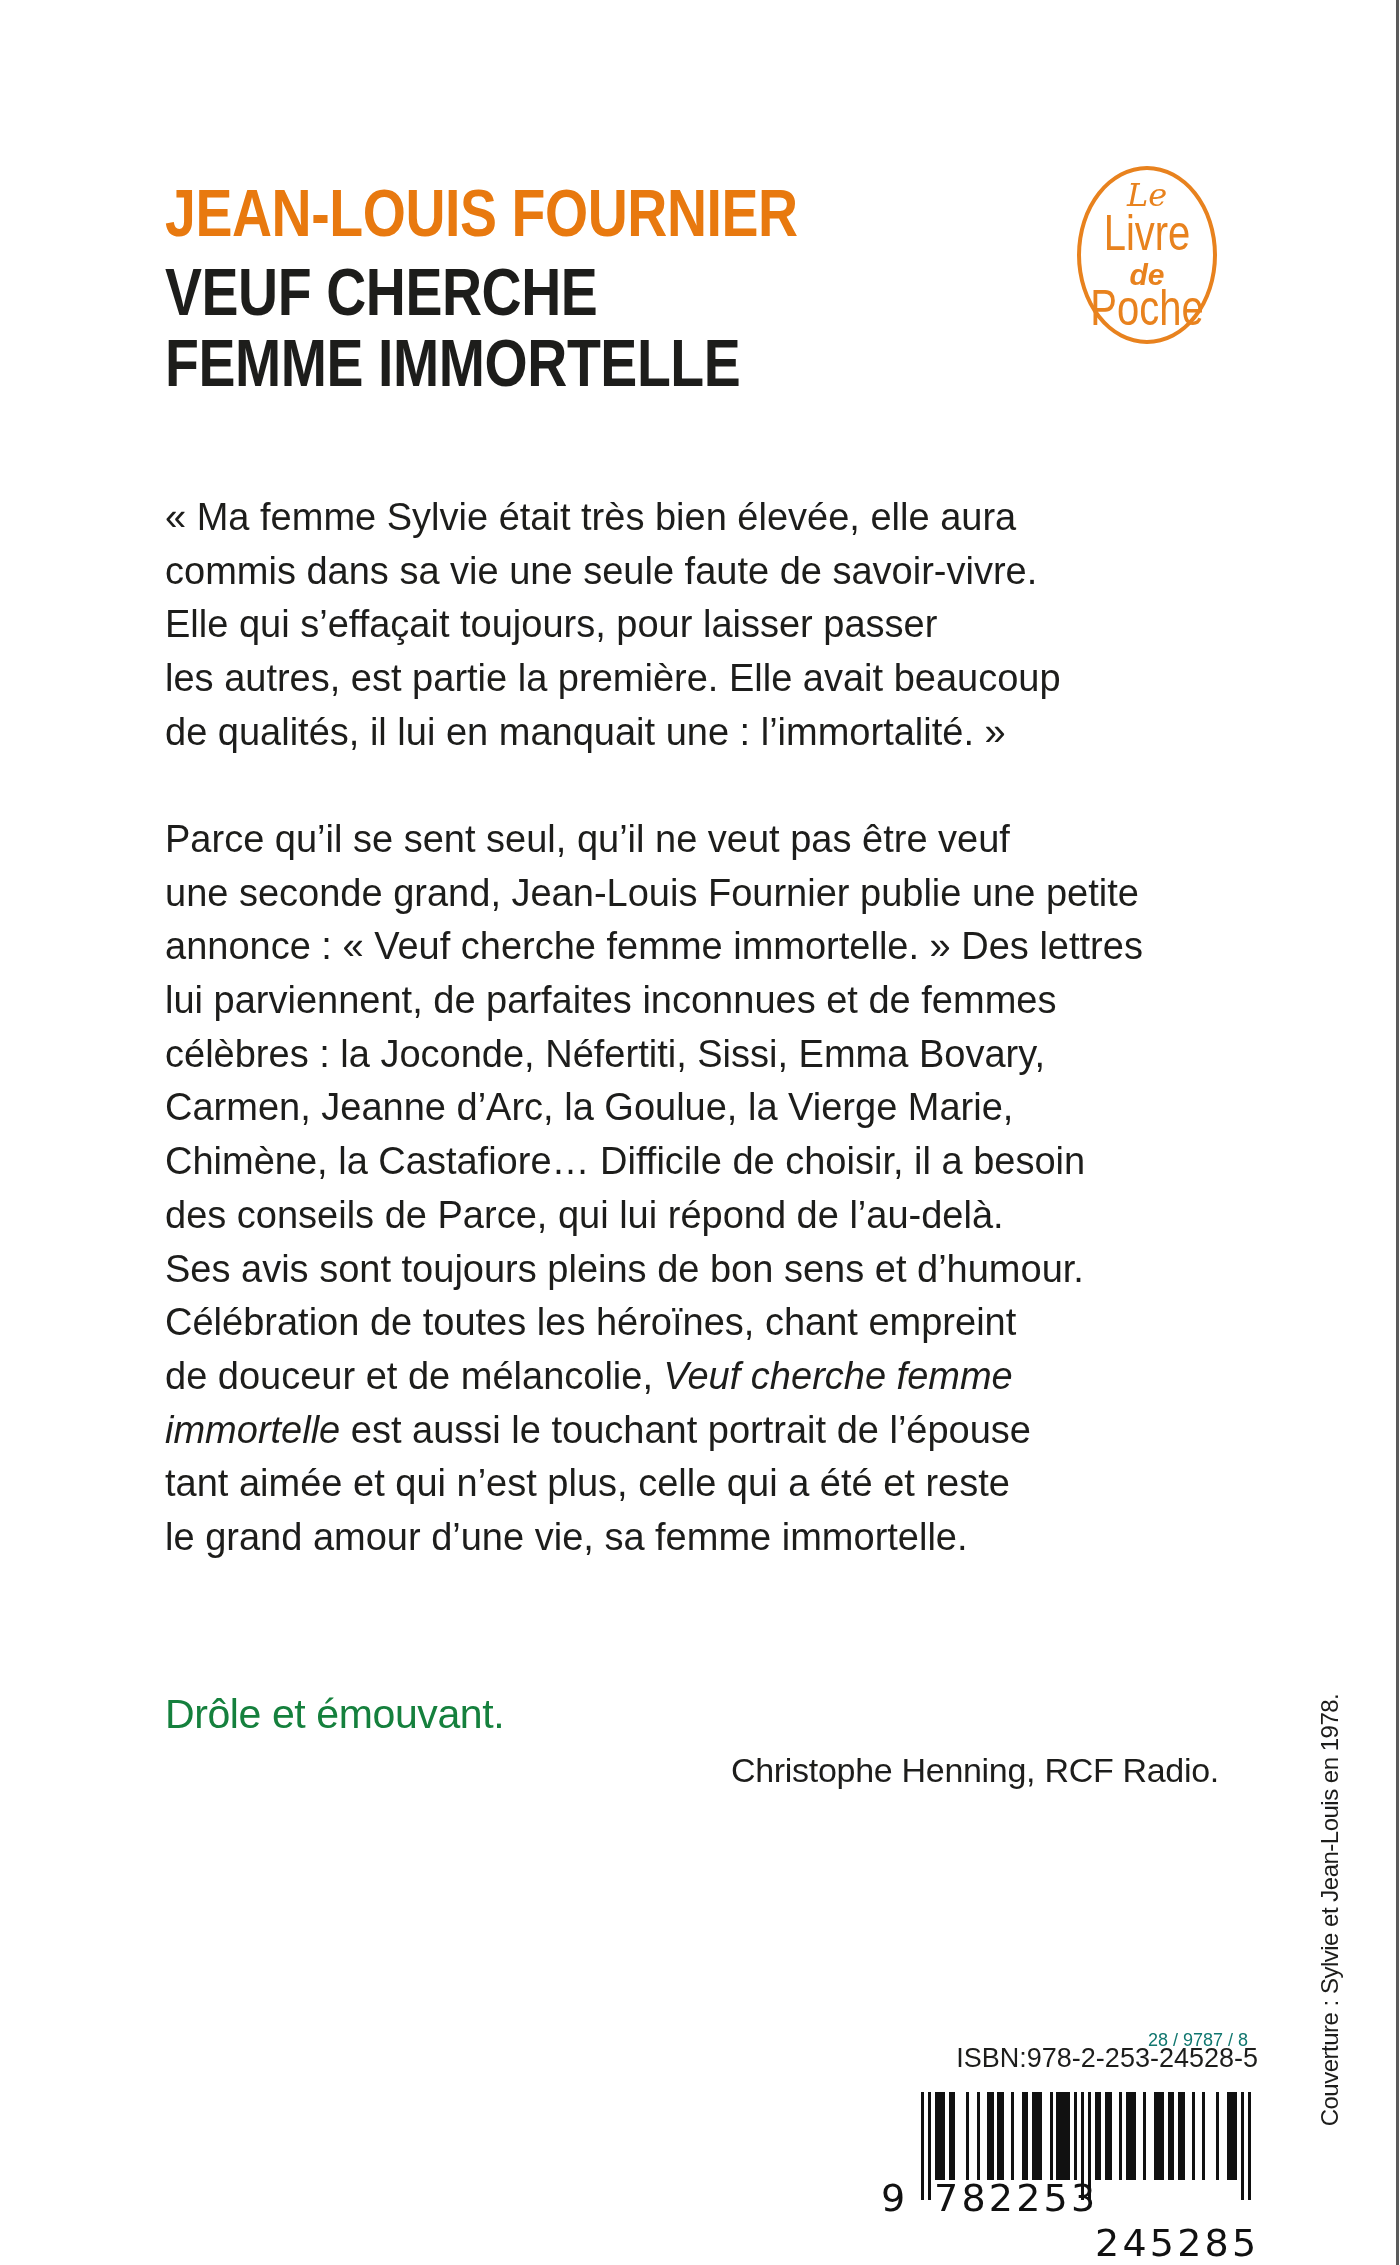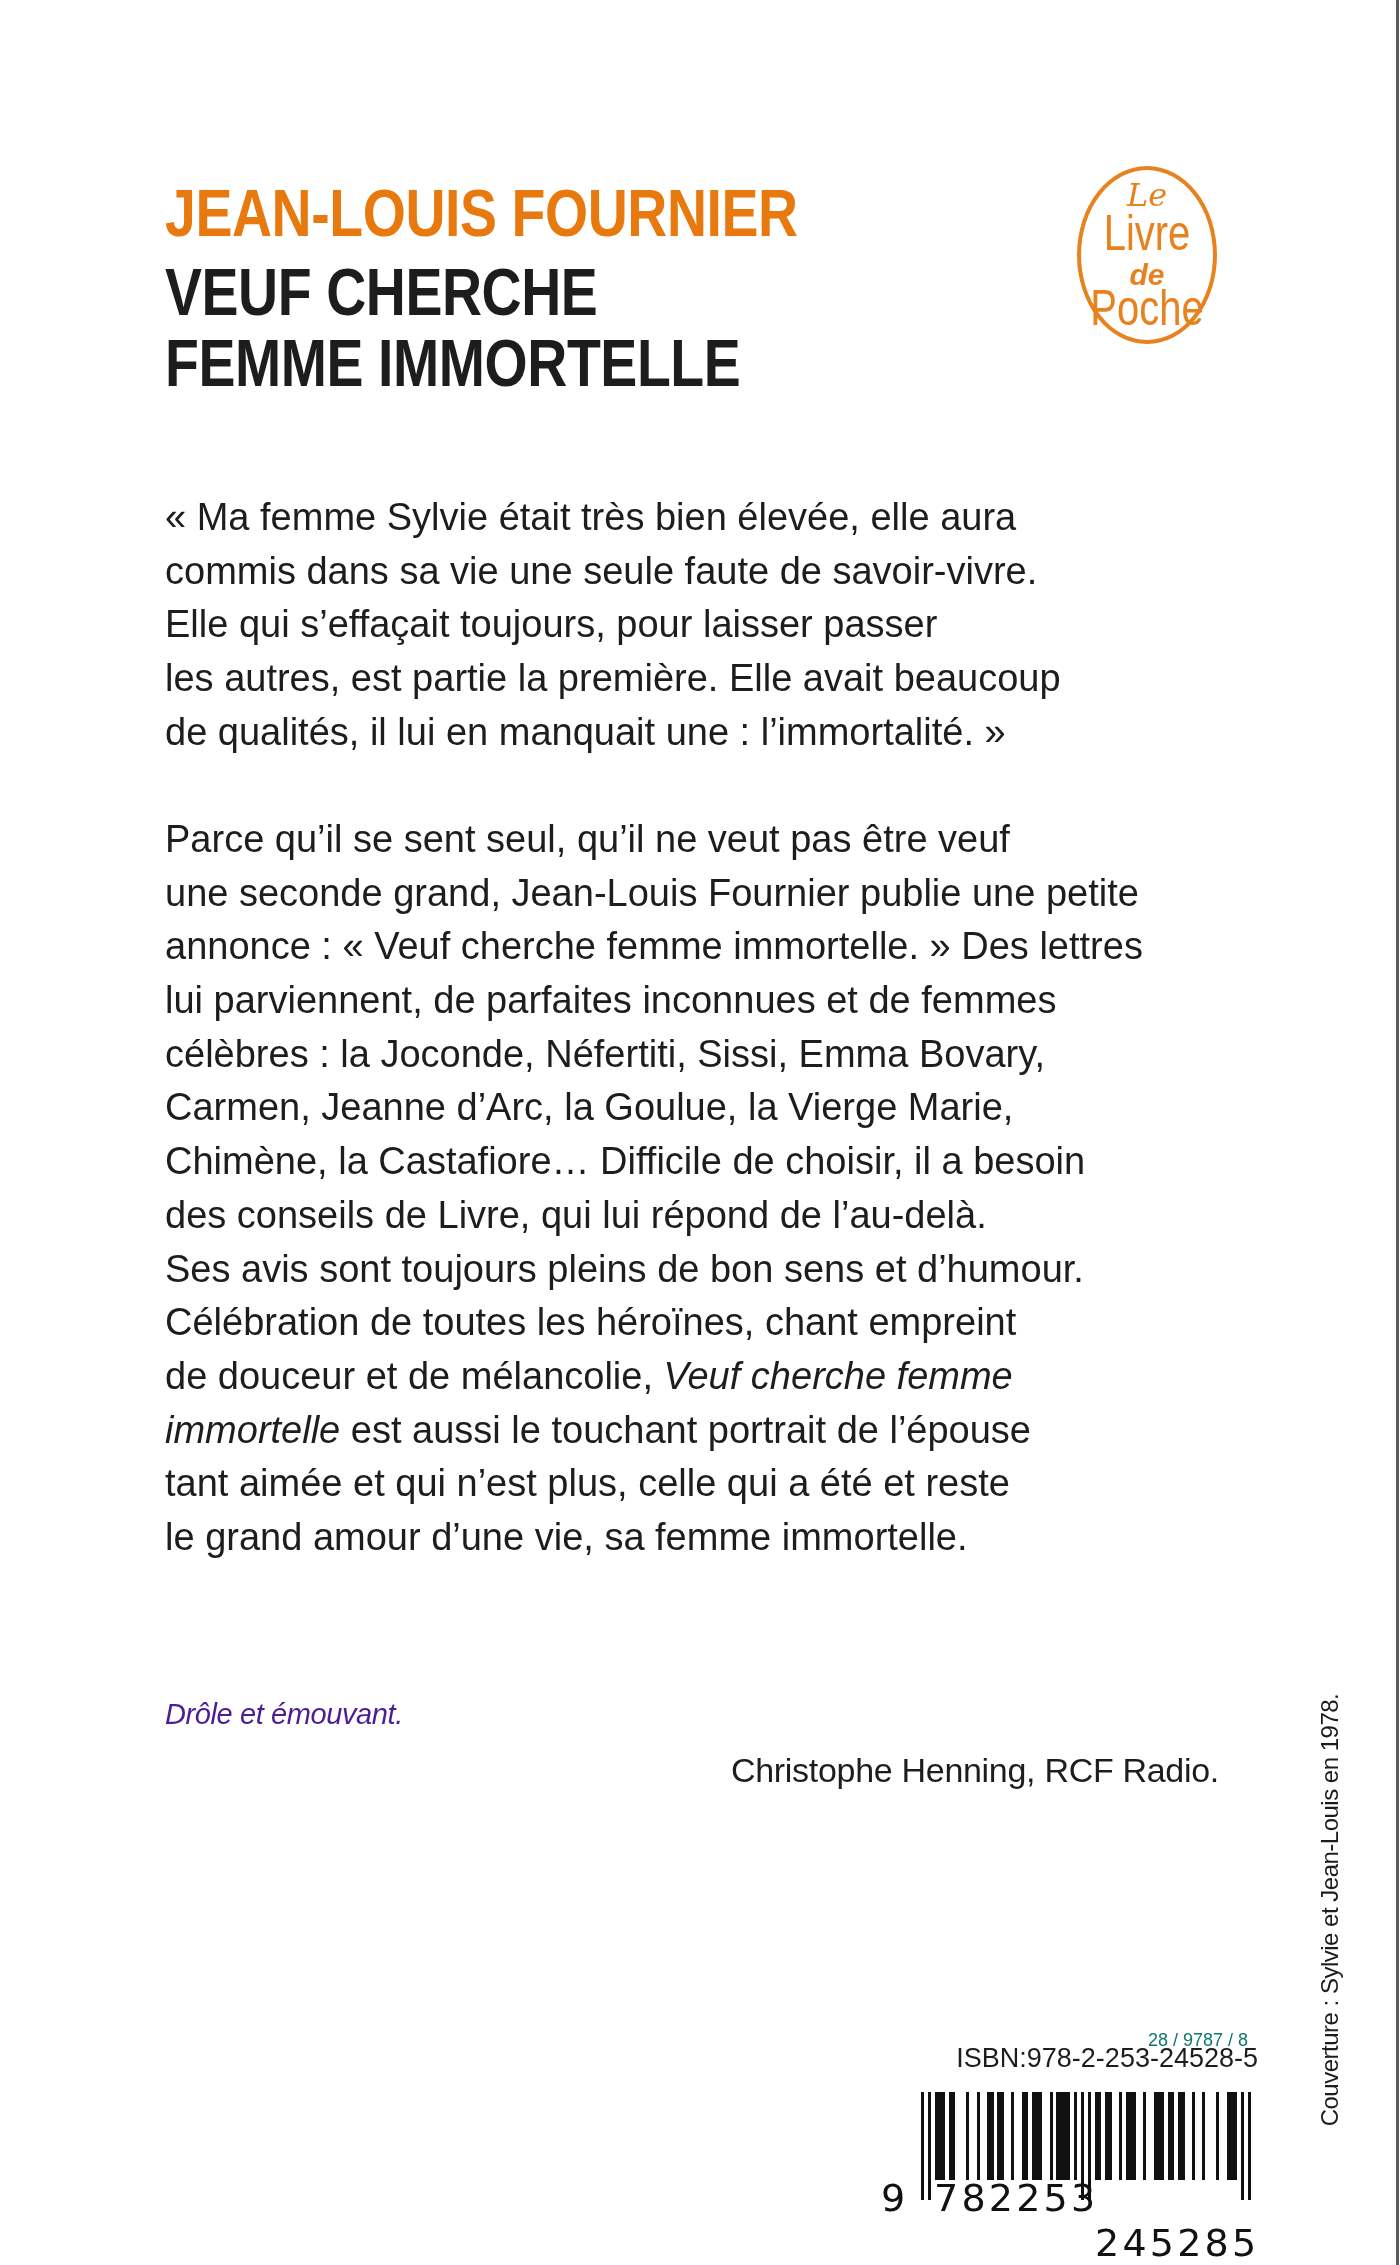--- a/index.html
+++ b/index.html
@@ -13,21 +13,21 @@
   .logo { position:absolute; left:1077px; top:166px; width:140px; height:178px; border:4px solid #e8821e;
           border-radius:50%; box-sizing:border-box; color:#e8821e; text-align:center; }
   .logo .le { position:absolute; left:0; width:100%; top:8px; font-family:"DejaVu Serif", serif; font-style:italic; font-size:32px; line-height:34px; }
   .logo .livre { position:absolute; left:0; width:100%; top:38px; font-size:50px; line-height:50px; transform:scaleX(0.8); }
   .logo .de { position:absolute; left:0; width:100%; top:90px; font-style:italic; font-size:30px; line-height:30px; font-weight:bold; }
   .logo .poche { position:absolute; left:-6px; width:calc(100% + 12px); top:113px; font-size:50px; line-height:50px; transform:scaleX(0.8); }
   .para { position:absolute; left:165px; font-size:38px; line-height:53.7px; white-space:nowrap; color:#1d1d1b; }
   .para .line { display:block; height:53.7px; }
   .para1 { top:491px; }
   .para2 { top:813px; }
-  .quote { position:absolute; left:165px; top:1690px; font-size:29px; line-height:48px; font-style:italic; white-space:nowrap; color:#4c1d95; letter-spacing:-0.4px; }
+  .quote { position:absolute; left:165px; top:1690px; font-size:41px; line-height:48px; white-space:nowrap; color:#15803d; letter-spacing:-0.4px; }
   .attribution { position:absolute; right:181px; top:1746px; font-size:34px; line-height:48px; white-space:nowrap; color:#1d1d1b; letter-spacing:-0.3px; }
   .cover-credit { position:absolute; left:1330px; top:1910px; font-size:24px; white-space:nowrap; color:#1d1d1b;
                   transform:translate(-50%,-50%) rotate(-90deg); letter-spacing:-0.5px; }
   .edition-code { position:absolute; right:152px; top:1998px; font-size:18px; line-height:32px; white-space:nowrap; color:#0f766e;margin-top:26px; }
   .isbn { position:absolute; right:142px; top:2042px; font-size:27px; line-height:32px; white-space:nowrap; color:#1d1d1b; }
   .barcode { position:absolute; left:921px; top:2092px; width:330px; height:108px; }
   .bar { position:absolute; top:0; background:#111; }
   .barcode-digit { position:absolute; top:2178px; font-family:"DejaVu Sans", sans-serif; font-size:38px; line-height:40px; color:#111; }
 </style>
 </head>
@@ -55,21 +55,21 @@
 </div>
 
 <div class="para para2">
   <span class="line">Parce qu’il se sent seul, qu’il ne veut pas être veuf</span>
   <span class="line">une seconde grand, Jean-Louis Fournier publie une petite</span>
   <span class="line">annonce : « Veuf cherche femme immortelle. » Des lettres</span>
   <span class="line">lui parviennent, de parfaites inconnues et de femmes</span>
   <span class="line">célèbres : la Joconde, Néfertiti, Sissi, Emma Bovary,</span>
   <span class="line">Carmen, Jeanne d’Arc, la Goulue, la Vierge Marie,</span>
   <span class="line">Chimène, la Castafiore… Difficile de choisir, il a besoin</span>
-  <span class="line">des conseils de Livre, qui lui répond de l’au-delà.</span>
+  <span class="line">des conseils de Parce, qui lui répond de l’au-delà.</span>
   <span class="line">Ses avis sont toujours pleins de bon sens et d’humour.</span>
   <span class="line">Célébration de toutes les héroïnes, chant empreint</span>
   <span class="line"><span style="white-space:pre;">de douceur et de mélancolie, </span><i>Veuf cherche femme</i></span>
   <span class="line"><i>immortelle</i><span style="white-space:pre;"> est aussi le touchant portrait de l’épouse</span></span>
   <span class="line">tant aimée et qui n’est plus, celle qui a été et reste</span>
   <span class="line">le grand amour d’une vie, sa femme immortelle.</span>
 </div>
 
 <div class="quote">Drôle et émouvant.</div>
 <div class="attribution">Christophe Henning, RCF Radio.</div>

